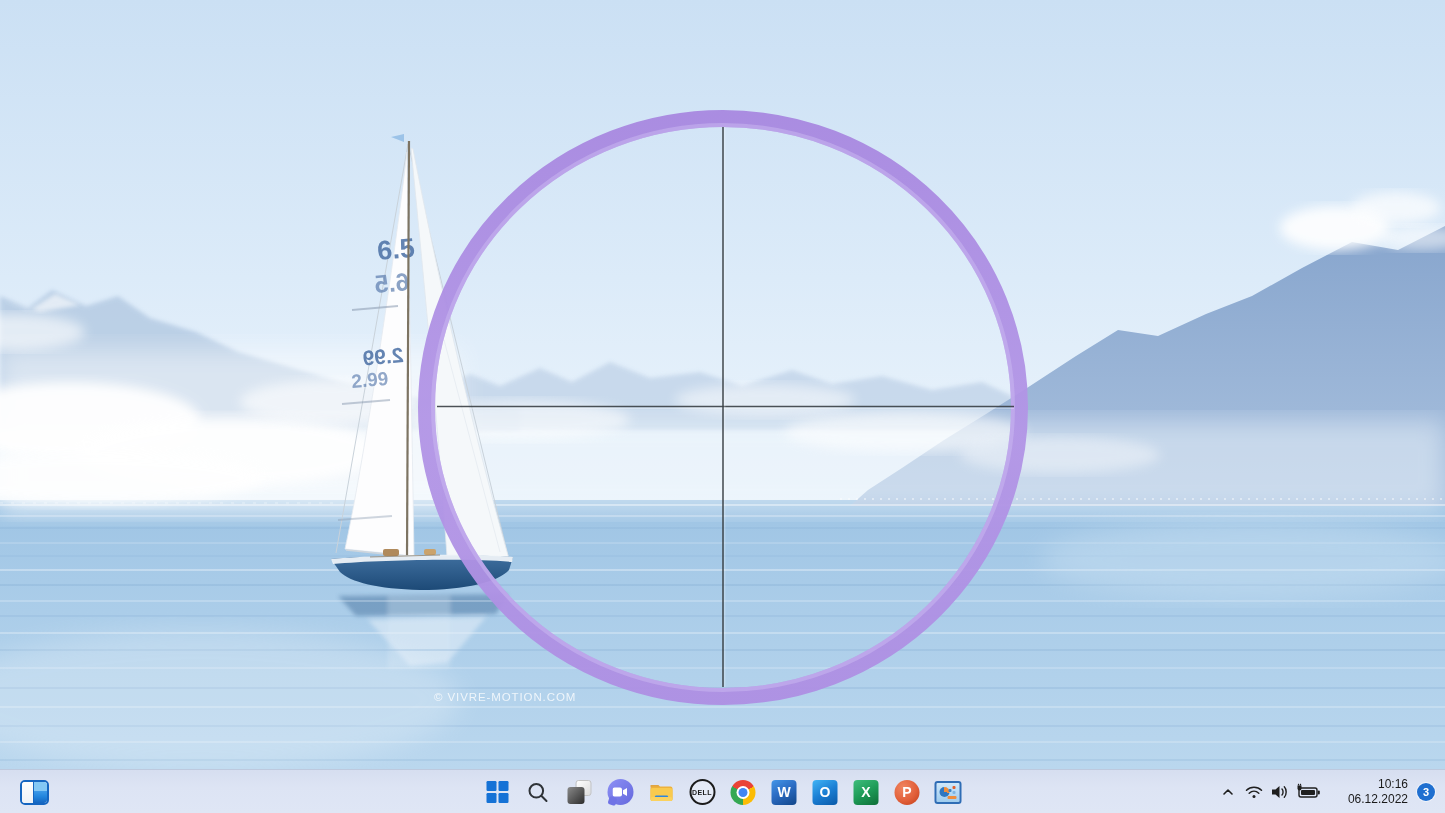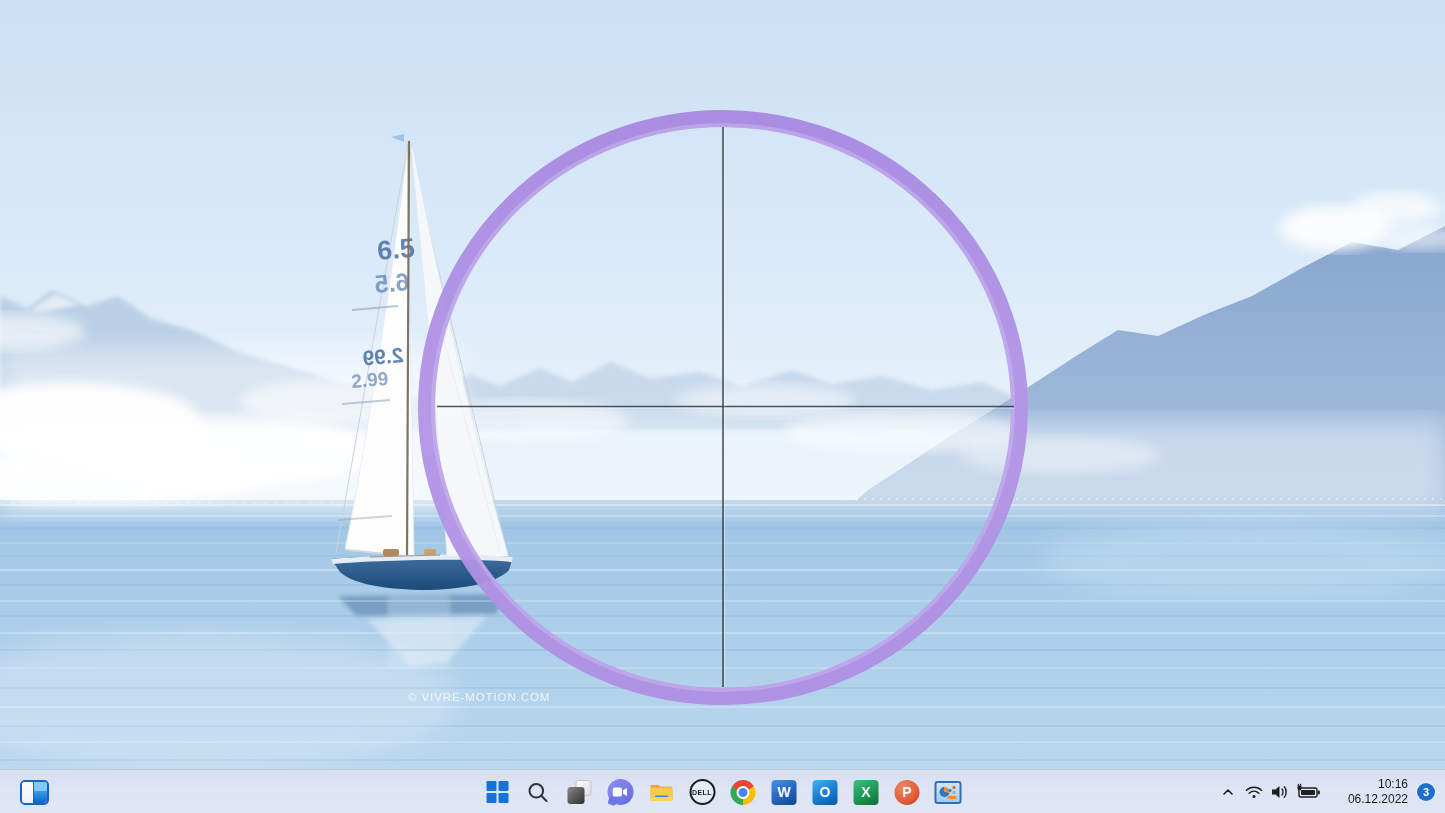--- a/index.html
+++ b/index.html
@@ -1,19 +1,19 @@
 <!DOCTYPE html>
 <html><head>
 <meta charset="utf-8">
 <style>
   html,body{margin:0;padding:0;background:#000;}
   body{width:1445px;height:813px;overflow:hidden;font-family:"Liberation Sans",sans-serif;}
   .desktop{position:relative;width:1445px;height:813px;background:#d9e9f7;}
   .wallpaper{position:absolute;left:0;top:0;}
-  .watermark{position:absolute;left:408px;top:691px;font-size:11.5px;letter-spacing:.9px;color:rgba(255,255,255,.78);}
+  .watermark{position:absolute;left:434px;top:691px;font-size:11.5px;letter-spacing:.9px;color:rgba(255,255,255,.78);}
   .overlay-svg{position:absolute;left:0;top:0;pointer-events:none;}
 
   
   .taskbar{position:absolute;left:0;bottom:0;width:1445px;height:44px;box-sizing:border-box;
     background:linear-gradient(180deg,#d6def0 0%,#dde4f4 40%,#dfe6f5 100%);
     border-top:1px solid rgba(125,145,180,.35);}
   .tb-left{position:absolute;left:14px;top:0;height:44px;display:flex;align-items:center;}
   .tb-center{position:absolute;left:50%;top:0;height:44px;transform:translateX(-50%);display:flex;align-items:center;gap:1px;}
   .tb-right{position:absolute;right:10px;top:0;height:44px;display:flex;align-items:center;gap:2px;}
   .tb-btn{width:40px;height:40px;display:flex;align-items:center;justify-content:center;background:transparent;border:none;border-radius:6px;padding:0;cursor:pointer;}

